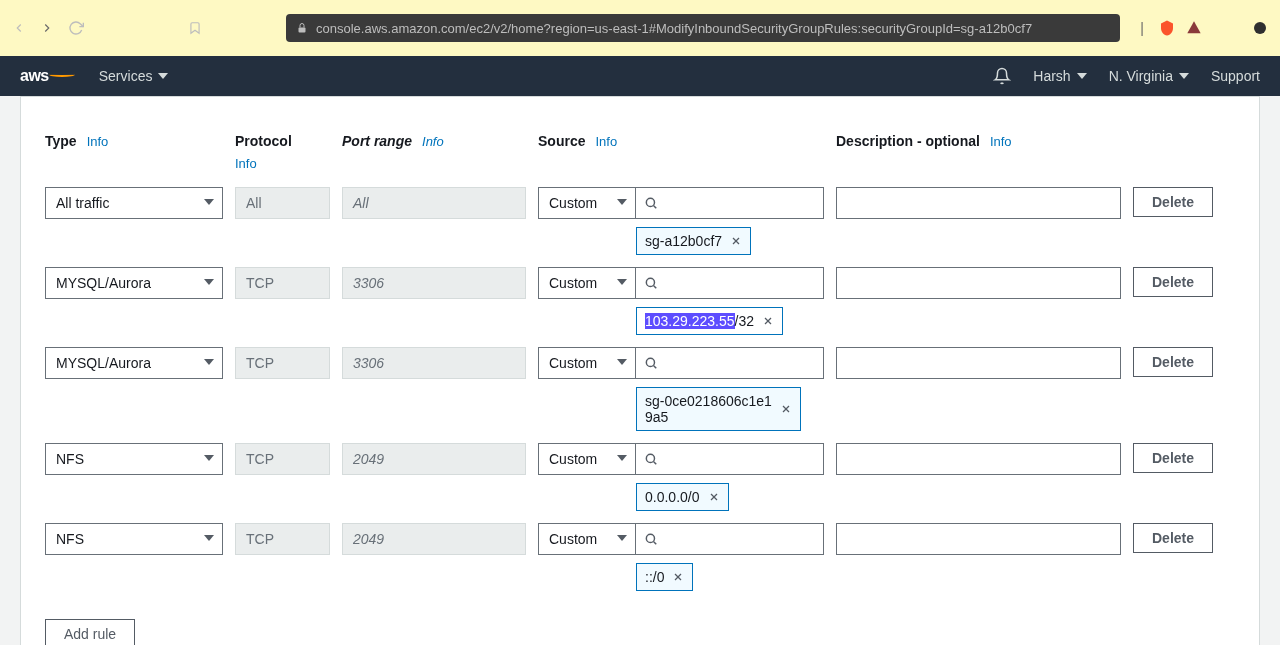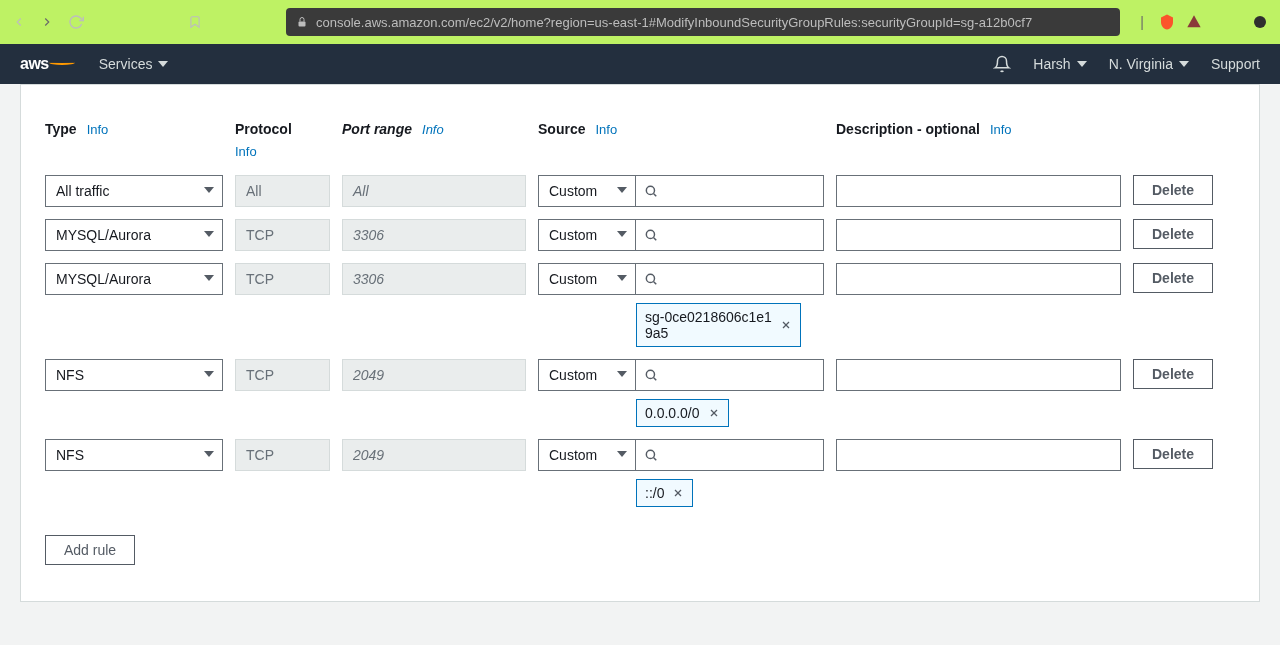--- a/index.html
+++ b/index.html
@@ -1,19 +1,19 @@
 <!DOCTYPE html>
 <html><head>
 <meta charset="utf-8">
 <style>
 * { box-sizing: border-box; margin: 0; padding: 0; font-family: "Amazon Ember", -apple-system, BlinkMacSystemFont, "Segoe UI", sans-serif; }
 body { background: #f2f3f3; font-size: 14px; color: #16191f; }
 
 
-.browser-bar { background: #bef264; height: 44px; display: flex; align-items: center; padding: 0 12px; gap: 14px; }
+.browser-bar { background: #fef9c3; height: 56px; display: flex; align-items: center; padding: 0 12px; gap: 14px; }
 .browser-bar svg { flex-shrink: 0; }
 .url-wrap { background: #3a3a3a; border-radius: 4px; height: 28px; display: flex; align-items: center; padding: 0 10px; gap: 8px; flex: 0 1 900px; margin-left: 70px;}
 .url-wrap .url-text { color: #bdbdbd; font-size: 13px; white-space: nowrap; overflow: hidden; }
 .url-wrap .lock { color: #bdbdbd; }
 .ext-icons { display: flex; gap: 10px; align-items: center; margin-left: auto; }
 
 
 .aws-nav { background: #232f3e; height: 40px; display: flex; align-items: center; padding: 0 20px; color: #fff; }
 .aws-logo { font-weight: 700; font-size: 17px; color: #ff9900; margin-right: 24px; letter-spacing: -0.5px; display:flex; flex-direction:row; align-items:center;}
 .aws-logo .smile { width: 26px; height: 5px; border-bottom: 2px solid #ff9900; border-radius: 0 0 50% 50%; margin-top:-3px;}
@@ -189,20 +189,27 @@
                 <span>Custom</span>
                 <span class="select-caret caret-down"></span>
               </div>
       <div class="text-input source-search">
                 <svg class="search-ic" width="14" height="14" viewBox="0 0 24 24" fill="none" stroke="currentColor" stroke-width="2.5">
                   <circle cx="11" cy="11" r="7"></circle>
                   <line x1="21" y1="21" x2="16.65" y2="16.65"></line>
                 </svg>
               </div>
     </div>
+    <div style="margin-left:98px;"><div class="tag">
+                <span>sg-a12b0cf7</span>
+                <svg class="x" width="12" height="12" viewBox="0 0 24 24" stroke="#545b64" stroke-width="2.5" fill="none">
+                  <line x1="18" y1="6" x2="6" y2="18"></line>
+                  <line x1="6" y1="6" x2="18" y2="18"></line>
+                </svg>
+              </div></div>
           </div>
           <div class="col-desc">
             <div class="text-input"></div>
           </div>
           <div class="col-del">
             <div class="del-btn">Delete</div>
           </div>
         </div>
         <div class="rule">
           <div class="col-type">
@@ -223,20 +230,27 @@
                 <span>Custom</span>
                 <span class="select-caret caret-down"></span>
               </div>
       <div class="text-input source-search">
                 <svg class="search-ic" width="14" height="14" viewBox="0 0 24 24" fill="none" stroke="currentColor" stroke-width="2.5">
                   <circle cx="11" cy="11" r="7"></circle>
                   <line x1="21" y1="21" x2="16.65" y2="16.65"></line>
                 </svg>
               </div>
     </div>
+    <div style="margin-left:98px;"><div class="tag sel-ip">
+                <span><span class="hl">103.29.223.55</span>/32</span>
+                <svg class="x" width="12" height="12" viewBox="0 0 24 24" stroke="#545b64" stroke-width="2.5" fill="none">
+                  <line x1="18" y1="6" x2="6" y2="18"></line>
+                  <line x1="6" y1="6" x2="18" y2="18"></line>
+                </svg>
+              </div></div>
           </div>
           <div class="col-desc">
             <div class="text-input"></div>
           </div>
           <div class="col-del">
             <div class="del-btn">Delete</div>
           </div>
         </div>
         <div class="rule">
           <div class="col-type">

